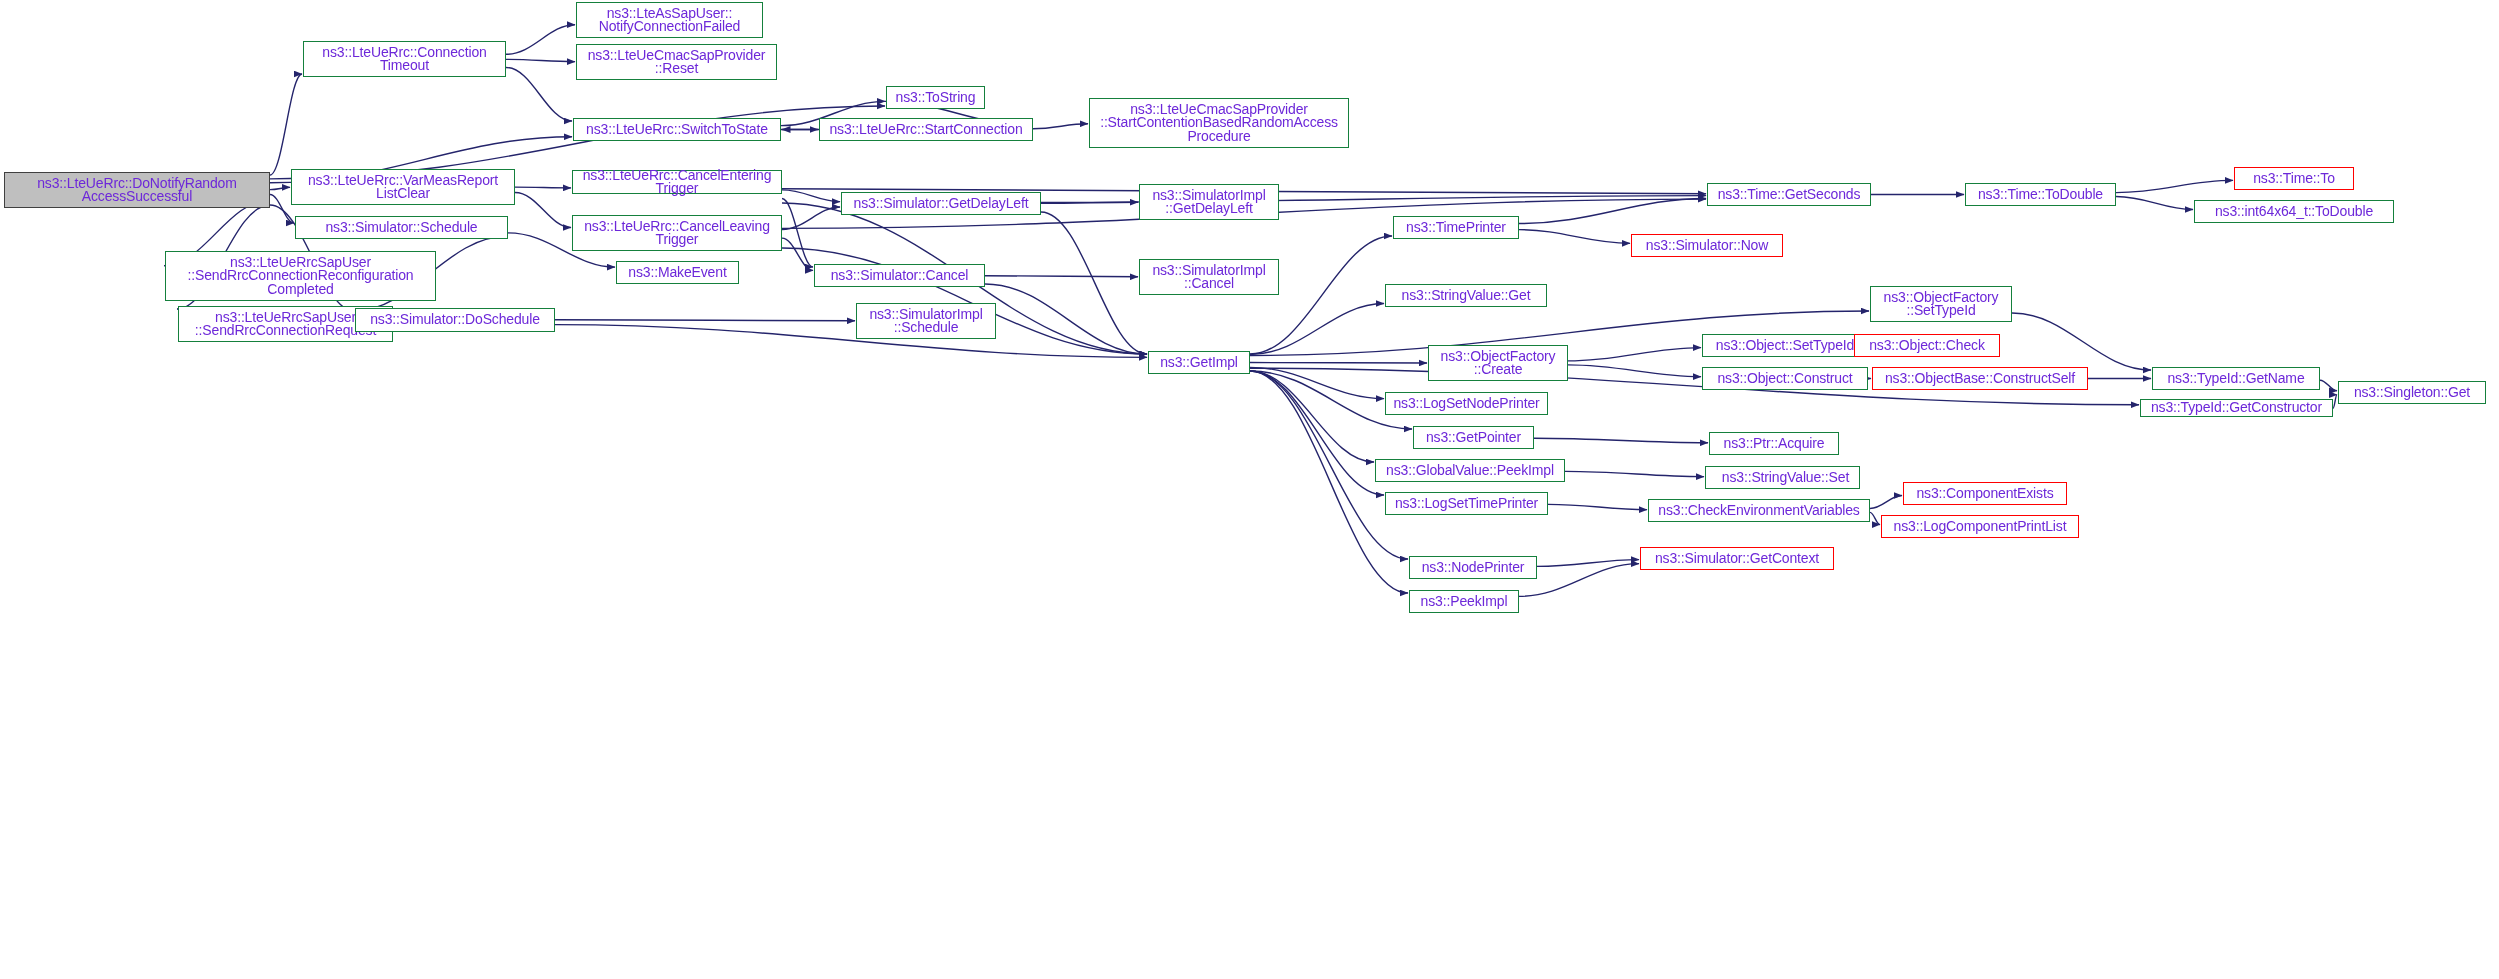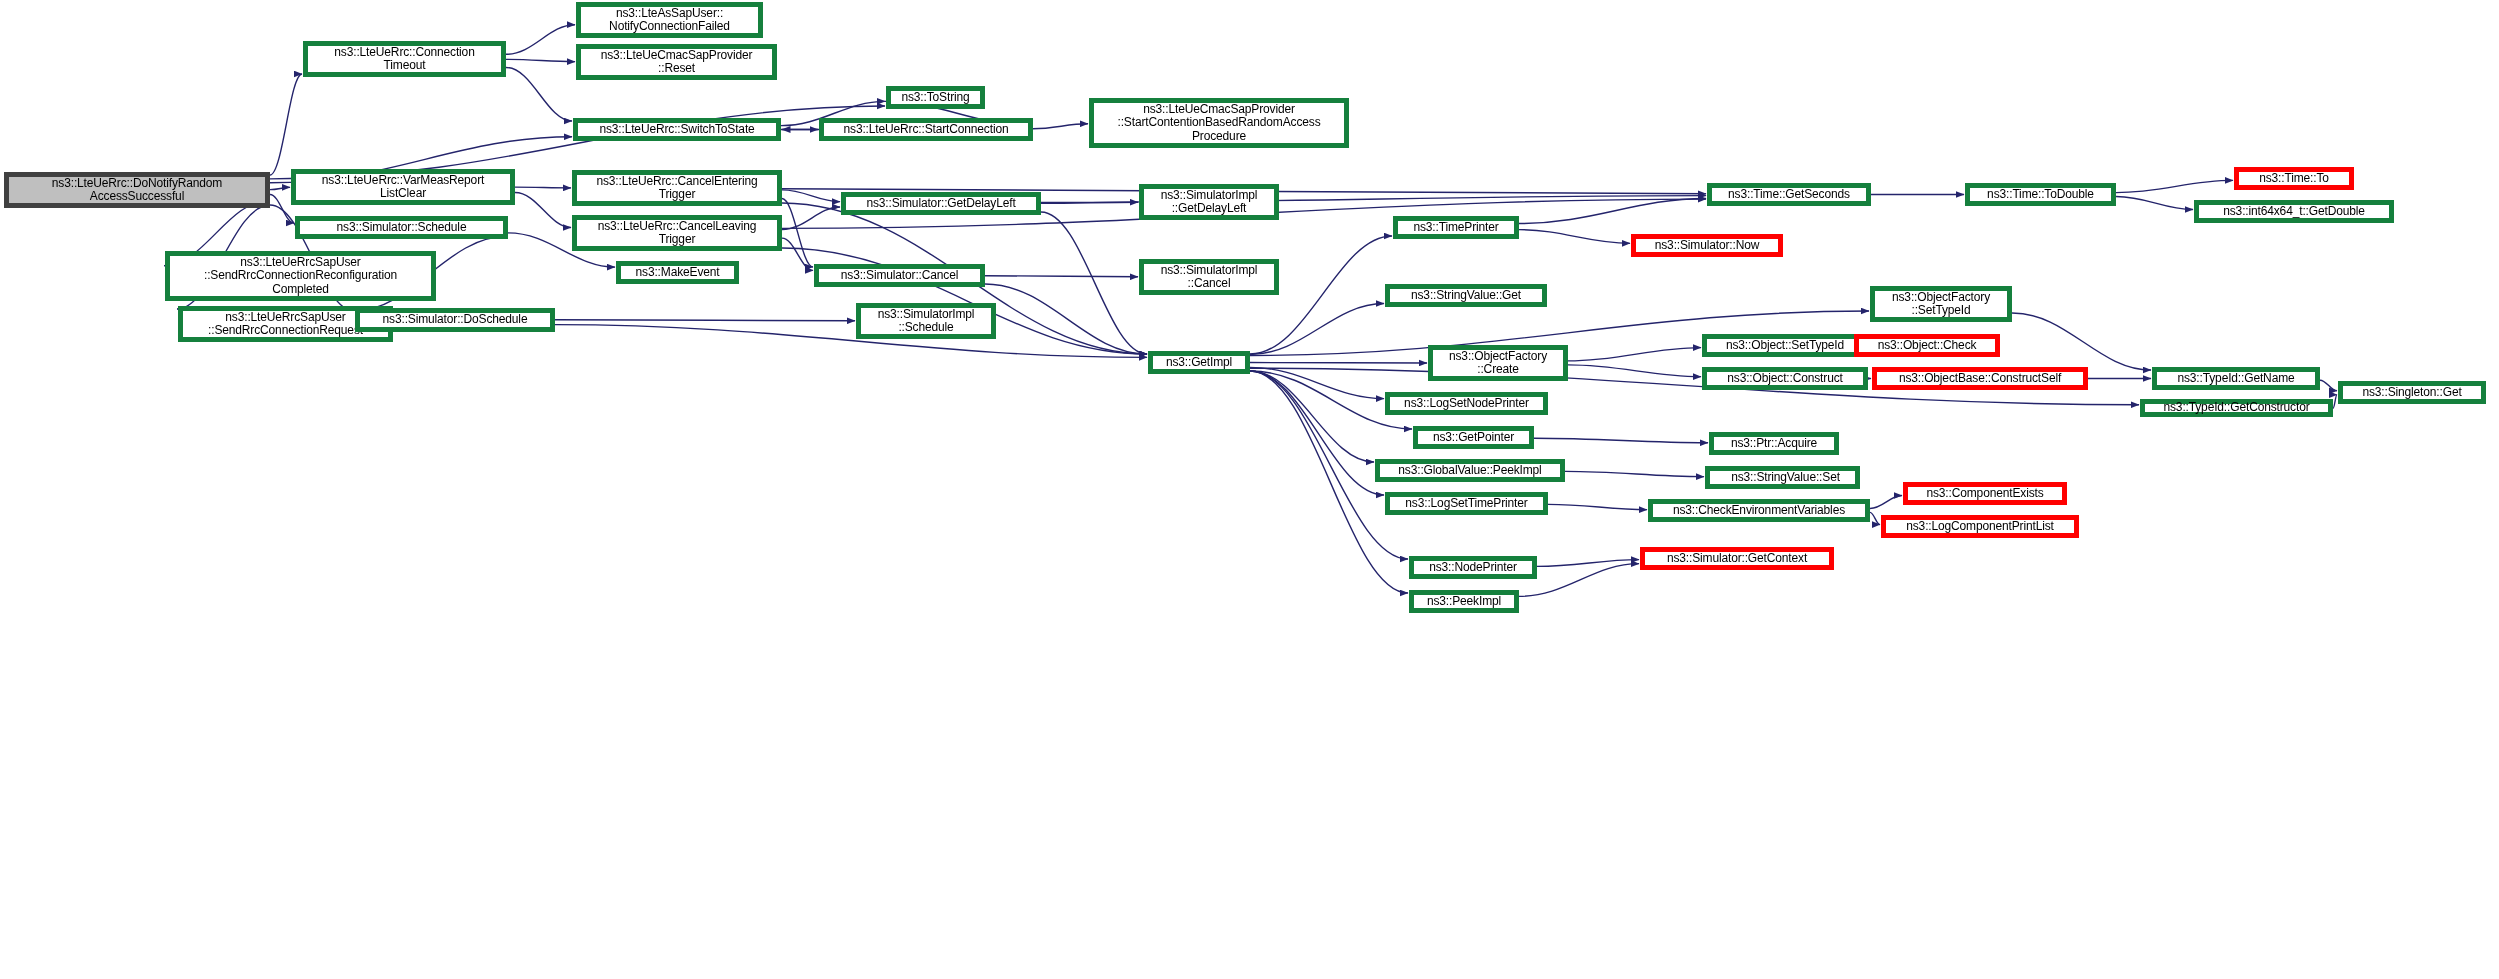--- a/index.html
+++ b/index.html
@@ -25,23 +25,23 @@
     pointer-events: none;
   }
   .node {
     position: absolute;
     box-sizing: border-box;
     display: flex;
     align-items: center;
     justify-content: center;
     text-align: center;
     background: #ffffff;
-    border: 5px solid #15803d;
-    color: #000000;
-    font-size: 12px;
+    border: 1px solid #15803d;
+    color: #6d28d9;
+    font-size: 14px;
     line-height: 13.5px;
     letter-spacing: -0.15px;
     padding: 1px 3px;
     white-space: pre-line;
     z-index: 5;
   }
   .node.red {
     border-color: #ff0000;
   }
   .node.current {
@@ -142,29 +142,29 @@
       <div class="node" style="left: 576px; top: 44px; width: 201px; height: 36px;"><span class="node-label">ns3::LteUeCmacSapProvider
 ::Reset</span></div>
       <div class="node" style="left: 886px; top: 86px; width: 99px; height: 23px;"><span class="node-label">ns3::ToString</span></div>
       <div class="node" style="left: 573px; top: 118px; width: 208px; height: 23px;"><span class="node-label">ns3::LteUeRrc::SwitchToState</span></div>
       <div class="node" style="left: 819px; top: 118px; width: 214px; height: 23px;"><span class="node-label">ns3::LteUeRrc::StartConnection</span></div>
       <div class="node" style="left: 1089px; top: 98px; width: 260px; height: 50px;"><span class="node-label">ns3::LteUeCmacSapProvider
 ::StartContentionBasedRandomAccess
 Procedure</span></div>
       <div class="node" style="left: 291px; top: 169px; width: 224px; height: 36px;"><span class="node-label">ns3::LteUeRrc::VarMeasReport
 ListClear</span></div>
-      <div class="node" style="left: 572px; top: 170px; width: 210px; height: 36px;"><span class="node-label">ns3::LteUeRrc::CancelEntering
+      <div class="node" style="left: 572px; top: 170px; width: 210px; height: 24px;"><span class="node-label">ns3::LteUeRrc::CancelEntering
 Trigger</span></div>
       <div class="node" style="left: 841px; top: 192px; width: 200px; height: 23px;"><span class="node-label">ns3::Simulator::GetDelayLeft</span></div>
       <div class="node" style="left: 1139px; top: 184px; width: 140px; height: 36px;"><span class="node-label">ns3::SimulatorImpl
 ::GetDelayLeft</span></div>
       <div class="node" style="left: 1707px; top: 183px; width: 164px; height: 23px;"><span class="node-label">ns3::Time::GetSeconds</span></div>
       <div class="node" style="left: 1965px; top: 183px; width: 151px; height: 23px;"><span class="node-label">ns3::Time::ToDouble</span></div>
       <div class="node red" style="left: 2234px; top: 167px; width: 120px; height: 23px;"><span class="node-label">ns3::Time::To</span></div>
-      <div class="node" style="left: 2194px; top: 200px; width: 200px; height: 23px;"><span class="node-label">ns3::int64x64_t::GetDouble</span></div>
+      <div class="node" style="left: 2194px; top: 200px; width: 200px; height: 23px;"><span class="node-label">ns3::int64x64_t::ToDouble</span></div>
       <div class="node" style="left: 295px; top: 216px; width: 213px; height: 23px;"><span class="node-label">ns3::Simulator::Schedule</span></div>
       <div class="node" style="left: 572px; top: 215px; width: 210px; height: 36px;"><span class="node-label">ns3::LteUeRrc::CancelLeaving
 Trigger</span></div>
       <div class="node" style="left: 1393px; top: 216px; width: 126px; height: 23px;"><span class="node-label">ns3::TimePrinter</span></div>
       <div class="node red" style="left: 1631px; top: 234px; width: 152px; height: 23px;"><span class="node-label">ns3::Simulator::Now</span></div>
       <div class="node" style="left: 165px; top: 251px; width: 271px; height: 50px;"><span class="node-label">ns3::LteUeRrcSapUser
 ::SendRrcConnectionReconfiguration
 Completed</span></div>
       <div class="node" style="left: 616px; top: 261px; width: 123px; height: 23px;"><span class="node-label">ns3::MakeEvent</span></div>
       <div class="node" style="left: 814px; top: 264px; width: 171px; height: 23px;"><span class="node-label">ns3::Simulator::Cancel</span></div>

